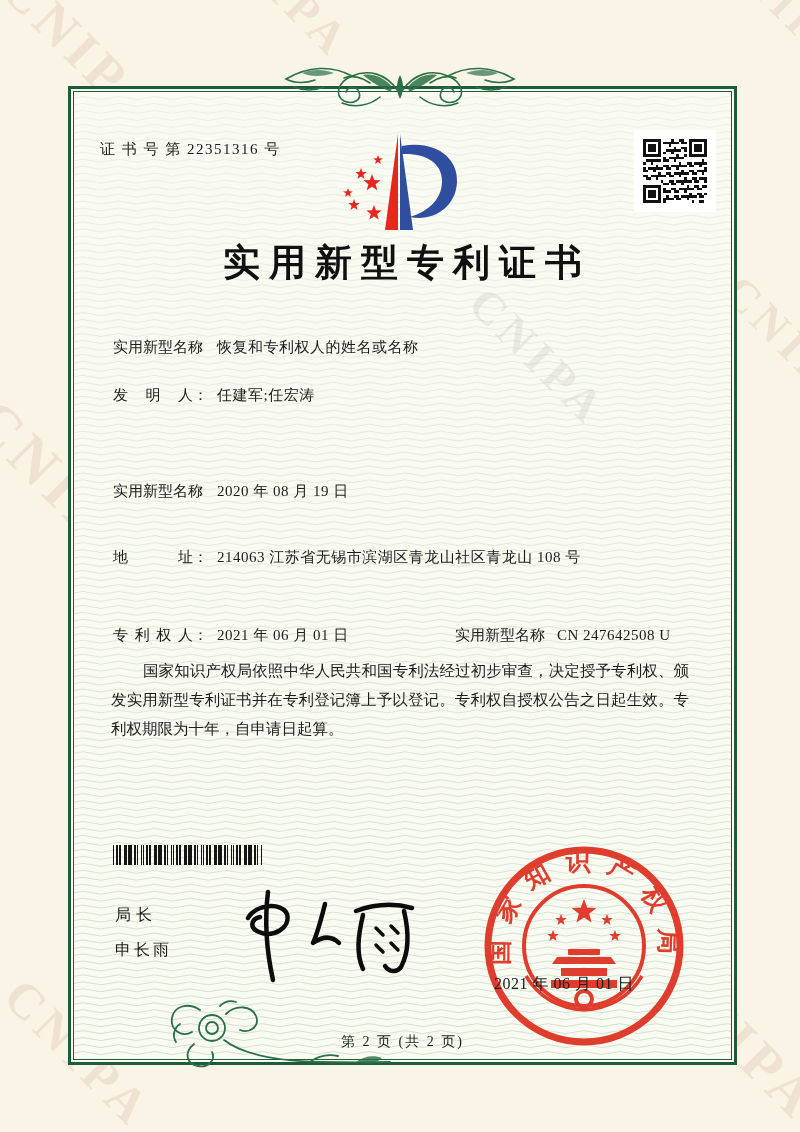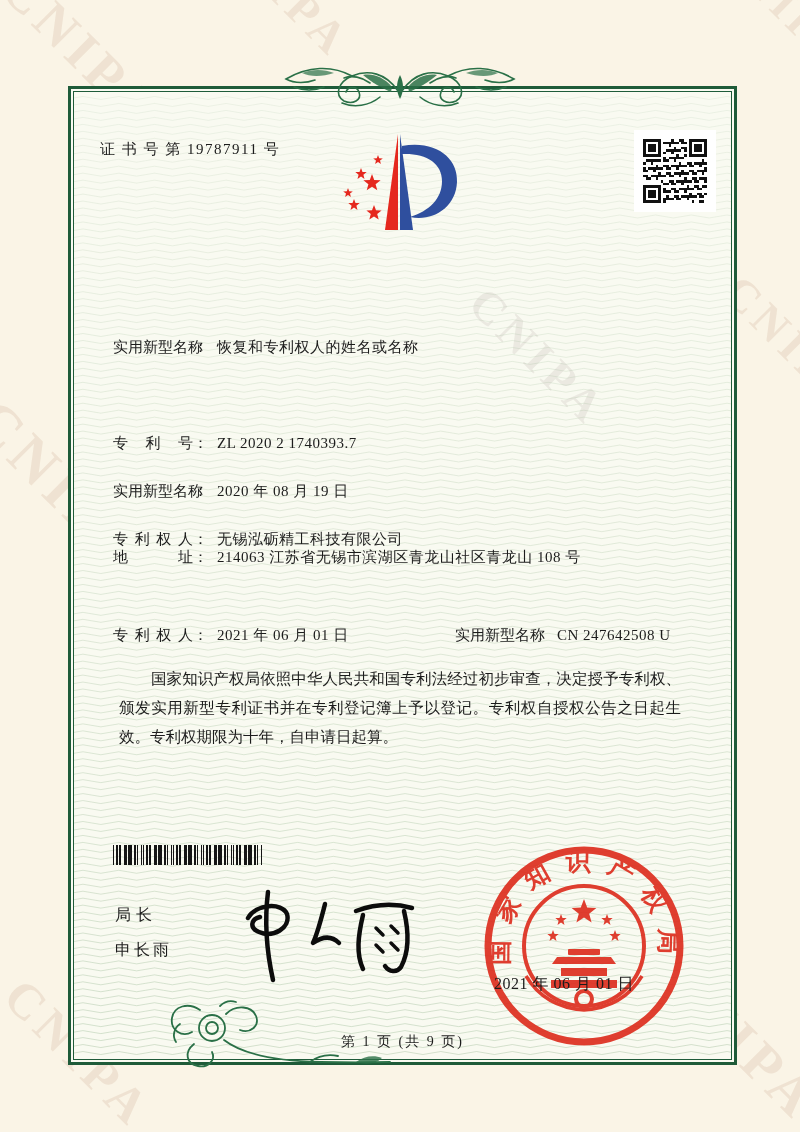--- a/index.html
+++ b/index.html
@@ -37,21 +37,21 @@
     left:68px;top:238px;width:669px;margin:0;text-align:center;
     font-size:37px;font-weight:bold;letter-spacing:9px;text-indent:9px;color:#101010;
   }
   .row{position:absolute;left:113px;width:590px;font-size:15px;height:20px;white-space:nowrap;}
   .flabel{display:inline-block;width:80px;text-align:justify;text-align-last:justify;vertical-align:top;}
   .colon{display:inline-block;margin-right:9px;}
   .fvalue{letter-spacing:.5px;}
   .grant{position:absolute;left:342px;top:0;white-space:nowrap;}
   .grant .flabel{width:78px;}
   .paras{left:111px;top:656px;width:578px;font-size:15.5px;line-height:29px;text-align:justify;}
-  .paras p{margin:8px;text-indent:32px;}
+  .paras p{margin:0;text-indent:32px;}
   #barcode{left:113px;top:845px;width:208px;height:20px;font-size:0;}
   #barcode i{display:inline-block;height:100%;}
   .sig-title{left:115px;top:905px;font-size:16px;letter-spacing:5px;}
   .sig-name{left:115px;top:940px;font-size:16px;letter-spacing:3px;}
   .seal-date{left:494px;top:974px;font-size:16px;letter-spacing:.5px;z-index:6;}
   .pageinfo{left:68px;top:1033px;width:669px;text-align:center;font-size:14px;letter-spacing:2px;}
   .contnote{
     left:50%;top:1075px;transform:translateX(-50%);
     background:#fffdf8;padding:6px 20px;font-size:14px;letter-spacing:3px;white-space:nowrap;
   }
@@ -241,21 +241,21 @@
       <path d="M66,16 C76,6 92,8 96,18 C100,28 90,36 80,32"></path>
       <path d="M34,46 C24,54 26,66 38,68 C48,70 56,62 52,54"></path>
       <path d="M64,42 C82,56 116,63 160,64 C186,64.5 210,64.5 230,64"></path>
       <path d="M150,64 C158,58 168,56 178,58"></path>
       <path d="M196,64 C204,58 214,57 222,60 C216,66 206,67 196,64 Z" fill="#2a7047" stroke="none" opacity=".8"></path>
       <path d="M20,26 C14,30 12,38 16,44"></path>
       <path d="M60,8 C64,4 70,2 76,4"></path>
     </g>
   </svg>
 
-  <div class="abs certno">证 书 号 第 19787911 号</div>
+  <div class="abs certno">证 书 号 第 22351316 号</div>
 
   <svg class="abs" style="left:330px;top:124px;" width="150" height="112" viewBox="0 0 150 112">
     <path d="M72,22 C106,16 128,34 127,58 C126,84 102,98 80,93 C99,87 112,75 112,57 C112,39 96,29 72,30 Z" fill="var(--logo-blue)"></path>
     <polygon points="68,10 55,106 68,106" fill="var(--logo-red)"></polygon>
     <polygon points="70,10 70,106 83,106" fill="var(--logo-blue)"></polygon>
     <g fill="var(--logo-red)">
       <polygon points="48.0,31.0 49.2,34.3 52.8,34.5 50.0,36.6 50.9,40.0 48.0,38.1 45.1,40.0 46.0,36.6 43.2,34.5 46.8,34.3"></polygon>
       <polygon points="31.0,44.0 32.5,48.0 36.7,48.1 33.4,50.8 34.5,54.9 31.0,52.5 27.5,54.9 28.6,50.8 25.3,48.1 29.5,48.0"></polygon>
       <polygon points="18.0,64.0 19.2,67.3 22.8,67.5 20.0,69.6 20.9,73.0 18.0,71.1 15.1,73.0 16.0,69.6 13.2,67.5 16.8,67.3"></polygon>
       <polygon points="42.0,50.0 44.2,55.9 50.6,56.2 45.6,60.2 47.3,66.3 42.0,62.8 36.7,66.3 38.4,60.2 33.4,56.2 39.8,55.9"></polygon>
@@ -454,32 +454,30 @@
         <rect x="13" y="23" width="1" height="1" fill="#111"></rect>
         <rect x="14" y="23" width="1" height="1" fill="#111"></rect>
         <rect x="17" y="23" width="1" height="1" fill="#111"></rect>
         <rect x="8" y="24" width="1" height="1" fill="#111"></rect>
         <rect x="19" y="24" width="1" height="1" fill="#111"></rect>
         <rect x="22" y="24" width="1" height="1" fill="#111"></rect>
         <rect x="23" y="24" width="1" height="1" fill="#111"></rect>
       </svg>
   </div>
 
+  <h1 class="abs title">实用新型专利证书</h1>
 
   <div class="row" style="top:338px">
     <span class="flabel">实用新型名称</span><span class="colon">：</span><span class="fvalue">恢复和专利权人的姓名或名称</span>
   </div>
-  <div class="row" style="top:434px">
-    <span class="flabel">专利号</span><span class="colon">：</span><span class="fvalue">ZL 2020 2 1740393.7</span>
+  <div class="row" style="top:386px">
+    <span class="flabel">发明人</span><span class="colon">：</span><span class="fvalue">任建军;任宏涛</span>
   </div>
   <div class="row" style="top:482px">
     <span class="flabel">实用新型名称</span><span class="colon">：</span><span class="fvalue">2020 年 08 月 19 日</span>
-  </div>
-  <div class="row" style="top:530px">
-    <span class="flabel">专利权人</span><span class="colon">：</span><span class="fvalue">无锡泓砺精工科技有限公司</span>
   </div>
   <div class="row" style="top:548px">
     <span class="flabel">地址</span><span class="colon">：</span><span class="fvalue">214063 江苏省无锡市滨湖区青龙山社区青龙山 108 号</span>
   </div>
   <div class="row" style="top:626px">
     <span class="flabel">专利权人</span><span class="colon">：</span><span class="fvalue">2021 年 06 月 01 日</span>
     <span class="grant">
       <span class="flabel">实用新型名称</span><span class="colon">：</span><span class="fvalue">CN 247642508 U</span>
     </span>
   </div>
@@ -522,15 +520,15 @@
         <rect x="86" y="105" width="32" height="6" rx="1"></rect>
         <rect x="79" y="124" width="46" height="8"></rect>
         <rect x="69" y="136" width="66" height="8"></rect>
         <circle cx="102" cy="155" r="8" fill="none" stroke="var(--red)" stroke-width="4"></circle>
         <path d="M44,132 C56,152 76,164 102,166 C128,164 148,152 160,132" fill="none" stroke="var(--red)" stroke-width="3.5"></path>
       </g>
     </g>
   </svg>
   <div class="abs seal-date">2021 年 06 月 01 日</div>
 
-  <div class="abs pageinfo">第 1 页 (共 9 页)</div>
+  <div class="abs pageinfo">第 2 页 (共 2 页)</div>
 
 </div>
 
 </body></html>

